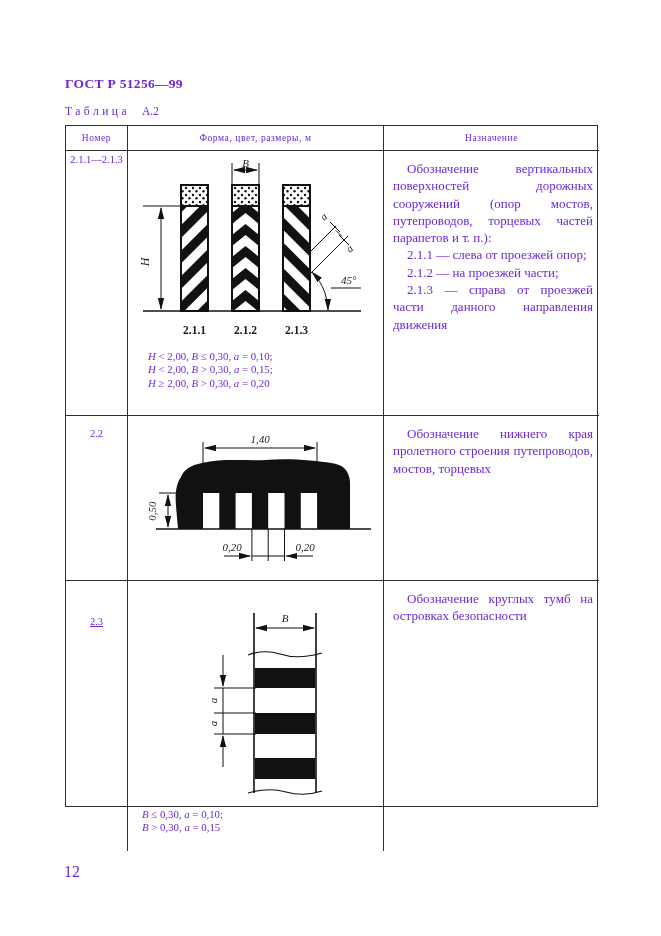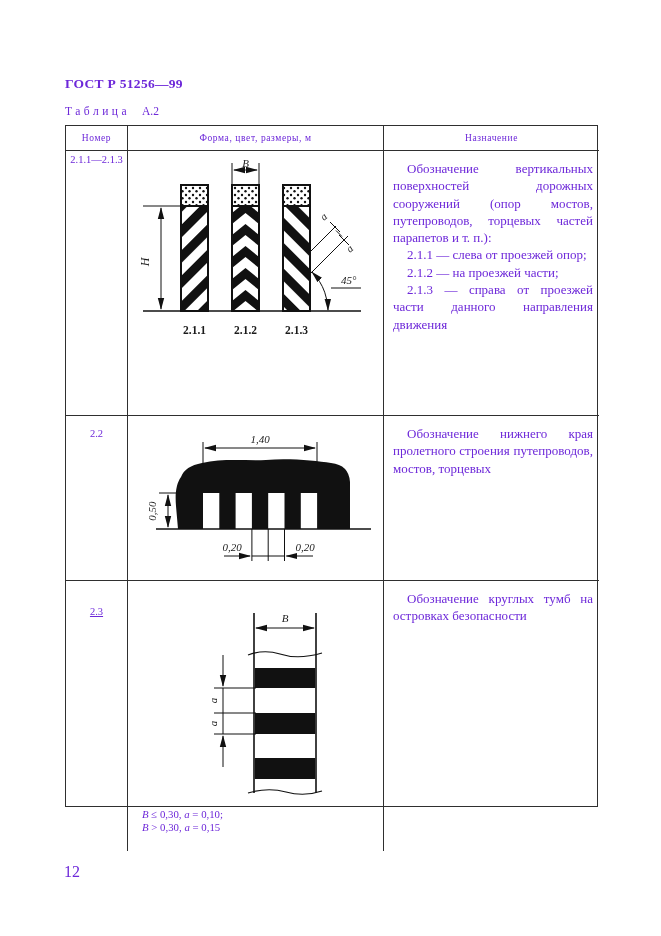--- a/index.html
+++ b/index.html
@@ -12,21 +12,21 @@
   .gtable{position:absolute;left:65px;top:125px;width:533px;height:682px;
           display:grid;grid-template-columns:62px 256px 215px;grid-template-rows:25px 265px 165px 270px;
           border:1px solid #2f2f2f;box-sizing:border-box;}
   .cell{position:relative;box-sizing:border-box;}
   .col-a,.col-b{border-right:1px solid #2f2f2f;}
   .row-h,.row-1,.row-2{border-bottom:1px solid #2f2f2f;}
   .hcell{display:flex;align-items:center;justify-content:center;font-size:9.5px;letter-spacing:.6px;}
   .numcell{font-size:10.5px;text-align:center;}
   .numcell .numtxt{display:inline-block;margin-top:3px;}
   .numcell.n2 .numtxt{margin-top:12px;}
-  .numcell.n3 .numtxt{margin-top:25px;text-decoration:underline;}
+  .numcell.n3 .numtxt{margin-top:35px;text-decoration:underline;}
   .purpose{font-size:13px;line-height:1.33;text-align:justify;padding:9px 6px 0 9px;}
   .purpose p{margin:0;text-indent:14px;}
   .formulas{position:absolute;font-size:10.8px;line-height:1.25;white-space:nowrap;}
   .formulas i{font-family:"Liberation Serif",serif;}
   .f1{left:20px;top:199px;}
   .f3{left:14px;top:227px;}
   svg{display:block;}
   svg text{font-family:"Liberation Serif",serif;fill:#1b1b1b;}
   .footer-num{position:absolute;left:64px;top:863px;font-size:16px;}
 </style>
@@ -127,20 +127,25 @@
         </g>
         <text x="196" y="70" font-size="10.5" font-style="italic" transform="rotate(-42 196 70)">a</text>
         <text x="222" y="102" font-size="10.5" font-style="italic" transform="rotate(-42 222 102)">a</text>
         <text x="213" y="133" font-size="11" font-style="italic">45°</text>
 
         <text x="66.5" y="183" font-size="11.5" font-weight="600" text-anchor="middle">2.1.1</text>
         <text x="117.5" y="183" font-size="11.5" font-weight="600" text-anchor="middle">2.1.2</text>
         <text x="168.5" y="183" font-size="11.5" font-weight="600" text-anchor="middle">2.1.3</text>
       </svg>
 
+      <div class="formulas f1">
+        <div><i>H</i> &lt; 2,00, <i>B</i> ≤ 0,30, <i>a</i> = 0,10;</div>
+        <div><i>H</i> &lt; 2,00, <i>B</i> &gt; 0,30, <i>a</i> = 0,15;</div>
+        <div><i>H</i> ≥ 2,00, <i>B</i> &gt; 0,30, <i>a</i> = 0,20</div>
+      </div>
     </div>
 
     <div class="cell row-1 purpose">
       <p>Обозначение вертикальных поверхностей дорожных сооружений (опор мостов, путепроводов, торцевых частей парапетов и т. п.):</p>
       <p>2.1.1 — слева от проезжей опор;</p>
       <p>2.1.2 — на проезжей части;</p>
       <p>2.1.3 — справа от проезжей части данного направления движения</p>
     </div>
 
     <div class="cell col-a row-2 numcell n2">

